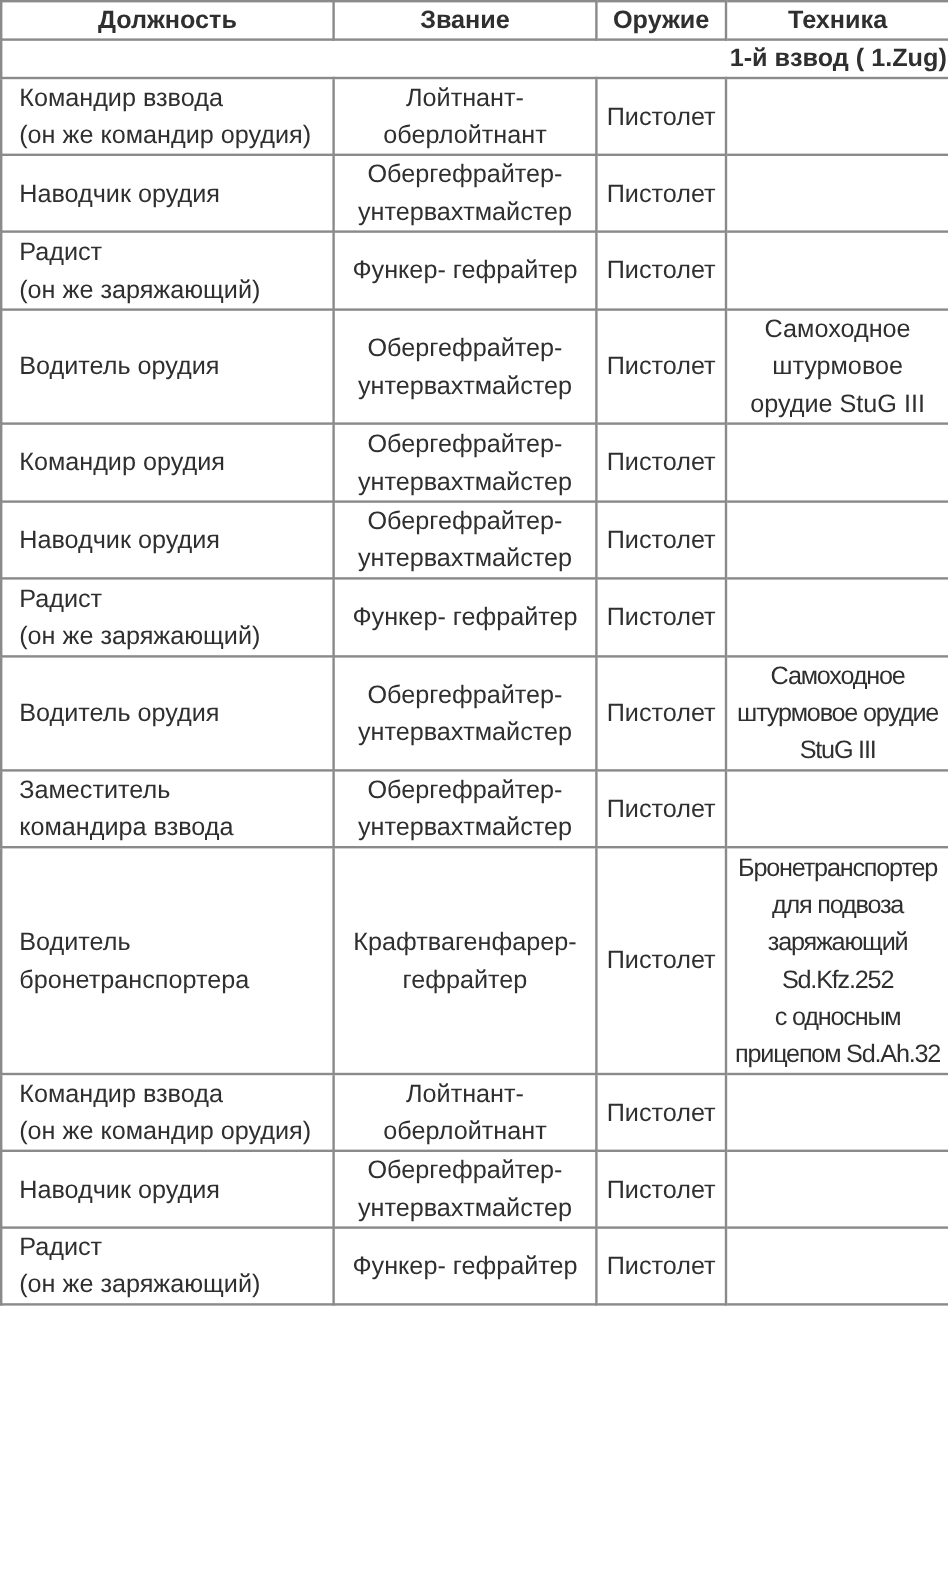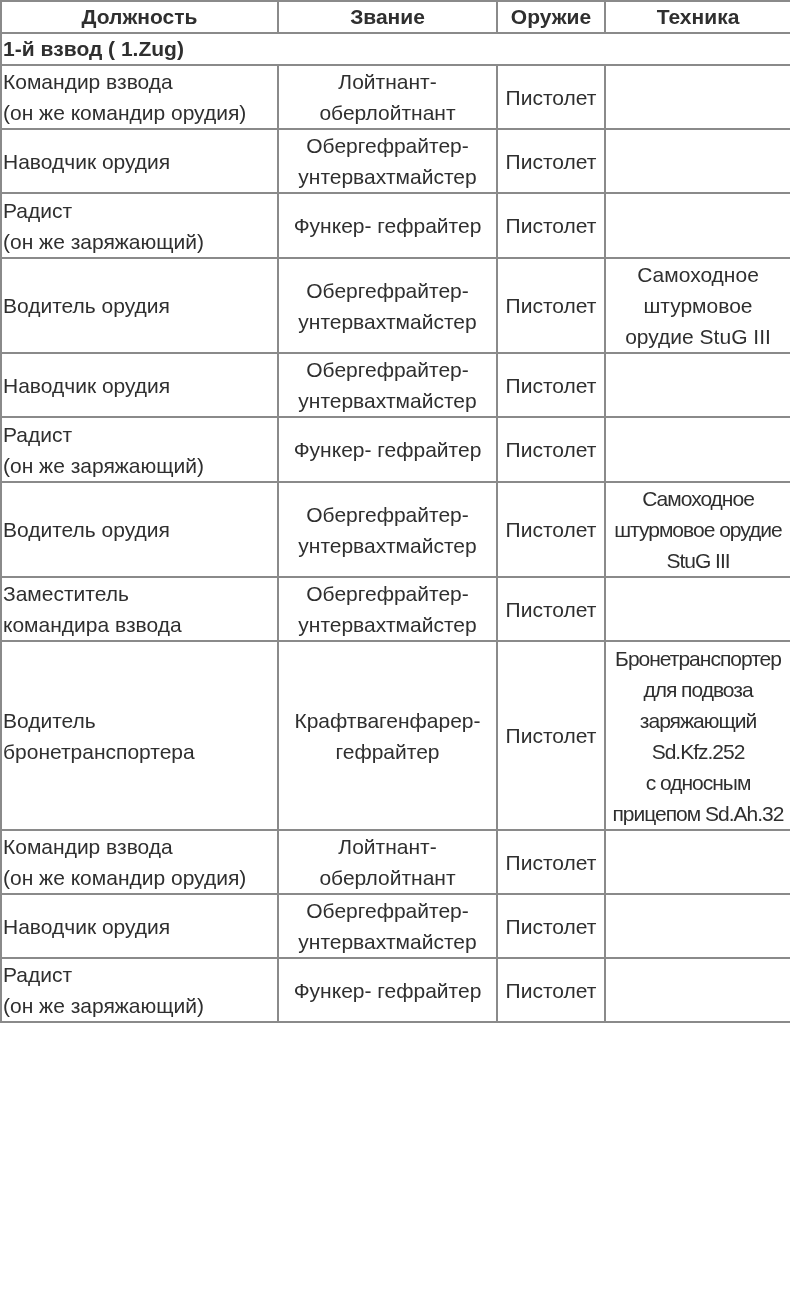--- a/index.html
+++ b/index.html
@@ -15,22 +15,22 @@
     color: #2f2f2f;
   }
   #tbl td, #tbl th {
     border: 2px solid #8a8a8a;
     padding: 0 1px;
     vertical-align: middle;
     overflow: hidden;
     white-space: pre-line;
   }
   #tbl th { font-weight: bold; text-align: center; height: 30px; line-height: 30px; margin-left: 28px; }
-  #tbl td.sec { font-weight: bold; text-align: left; height: 30px; line-height: 30px; }
-  #tbl td.c1 { text-align: left; padding-left: 1px; }
+  #tbl td.sec { font-weight: bold; text-align: right; height: 30px; line-height: 30px; }
+  #tbl td.c1 { text-align: left; padding-left: 14px; }
   #tbl td.c2, #tbl td.c3, #tbl td.c4 { text-align: center; }
   #tbl td.tight { letter-spacing: -1px; }
 </style>
 </head>
 <body>
 
 <table id="tbl">
   <colgroup>
     <col style="width:277px">
     <col style="width:219px">
@@ -73,20 +73,27 @@
       <td class="c4"></td>
     </tr>
     <tr style="height:95px">
       <td class="c1">Водитель орудия</td>
       <td class="c2">Обергефрайтер-
 унтервахтмайстер</td>
       <td class="c3">Пистолет</td>
       <td class="c4">Самоходное
 штурмовое
 орудие StuG III</td>
+    </tr>
+    <tr style="height:65px">
+      <td class="c1">Командир орудия</td>
+      <td class="c2">Обергефрайтер-
+унтервахтмайстер</td>
+      <td class="c3">Пистолет</td>
+      <td class="c4"></td>
     </tr>
     <tr style="height:64px">
       <td class="c1">Наводчик орудия</td>
       <td class="c2">Обергефрайтер-
 унтервахтмайстер</td>
       <td class="c3">Пистолет</td>
       <td class="c4"></td>
     </tr>
     <tr style="height:65px">
       <td class="c1">Радист

